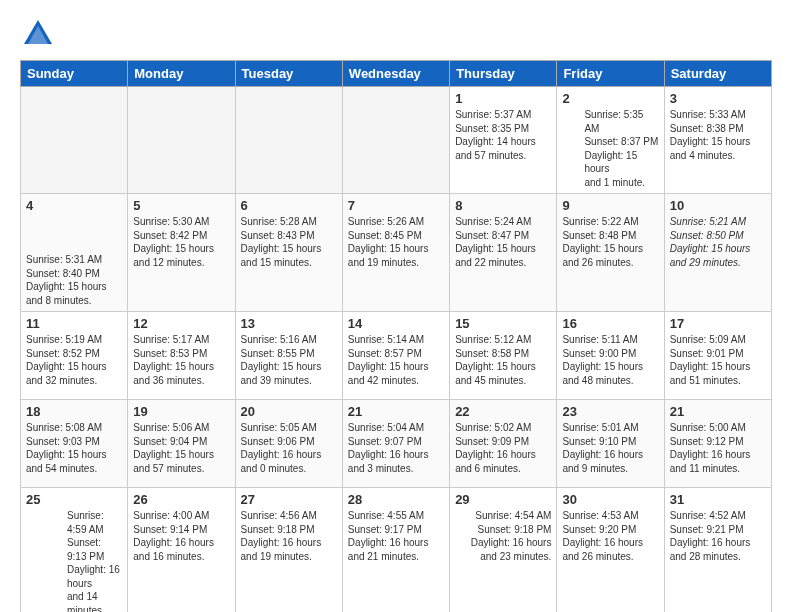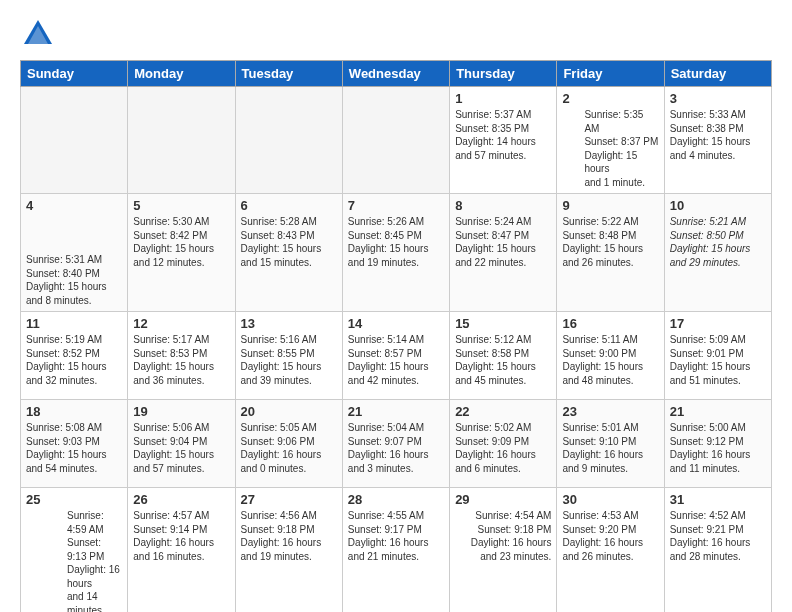--- a/index.html
+++ b/index.html
@@ -314,21 +314,21 @@
         <tr>
           <td>
             <span class="day-number">25</span>
             <div class="day-info" style="white-space: pre-line; margin-left: 41px;">Sunrise: 4:59 AM
 Sunset: 9:13 PM
 Daylight: 16 hours
 and 14 minutes.</div>
           </td>
           <td>
             <span class="day-number">26</span>
-            <div class="day-info" style="white-space: pre-line;">Sunrise: 4:57 AM
+            <div class="day-info" style="white-space: pre-line;">Sunrise: 4:00 AM
 Sunset: 9:14 PM
 Daylight: 16 hours
 and 16 minutes.</div>
           </td>
           <td>
             <span class="day-number">27</span>
             <div class="day-info" style="white-space: pre-line;">Sunrise: 4:56 AM
 Sunset: 9:18 PM
 Daylight: 16 hours
 and 19 minutes.</div>

